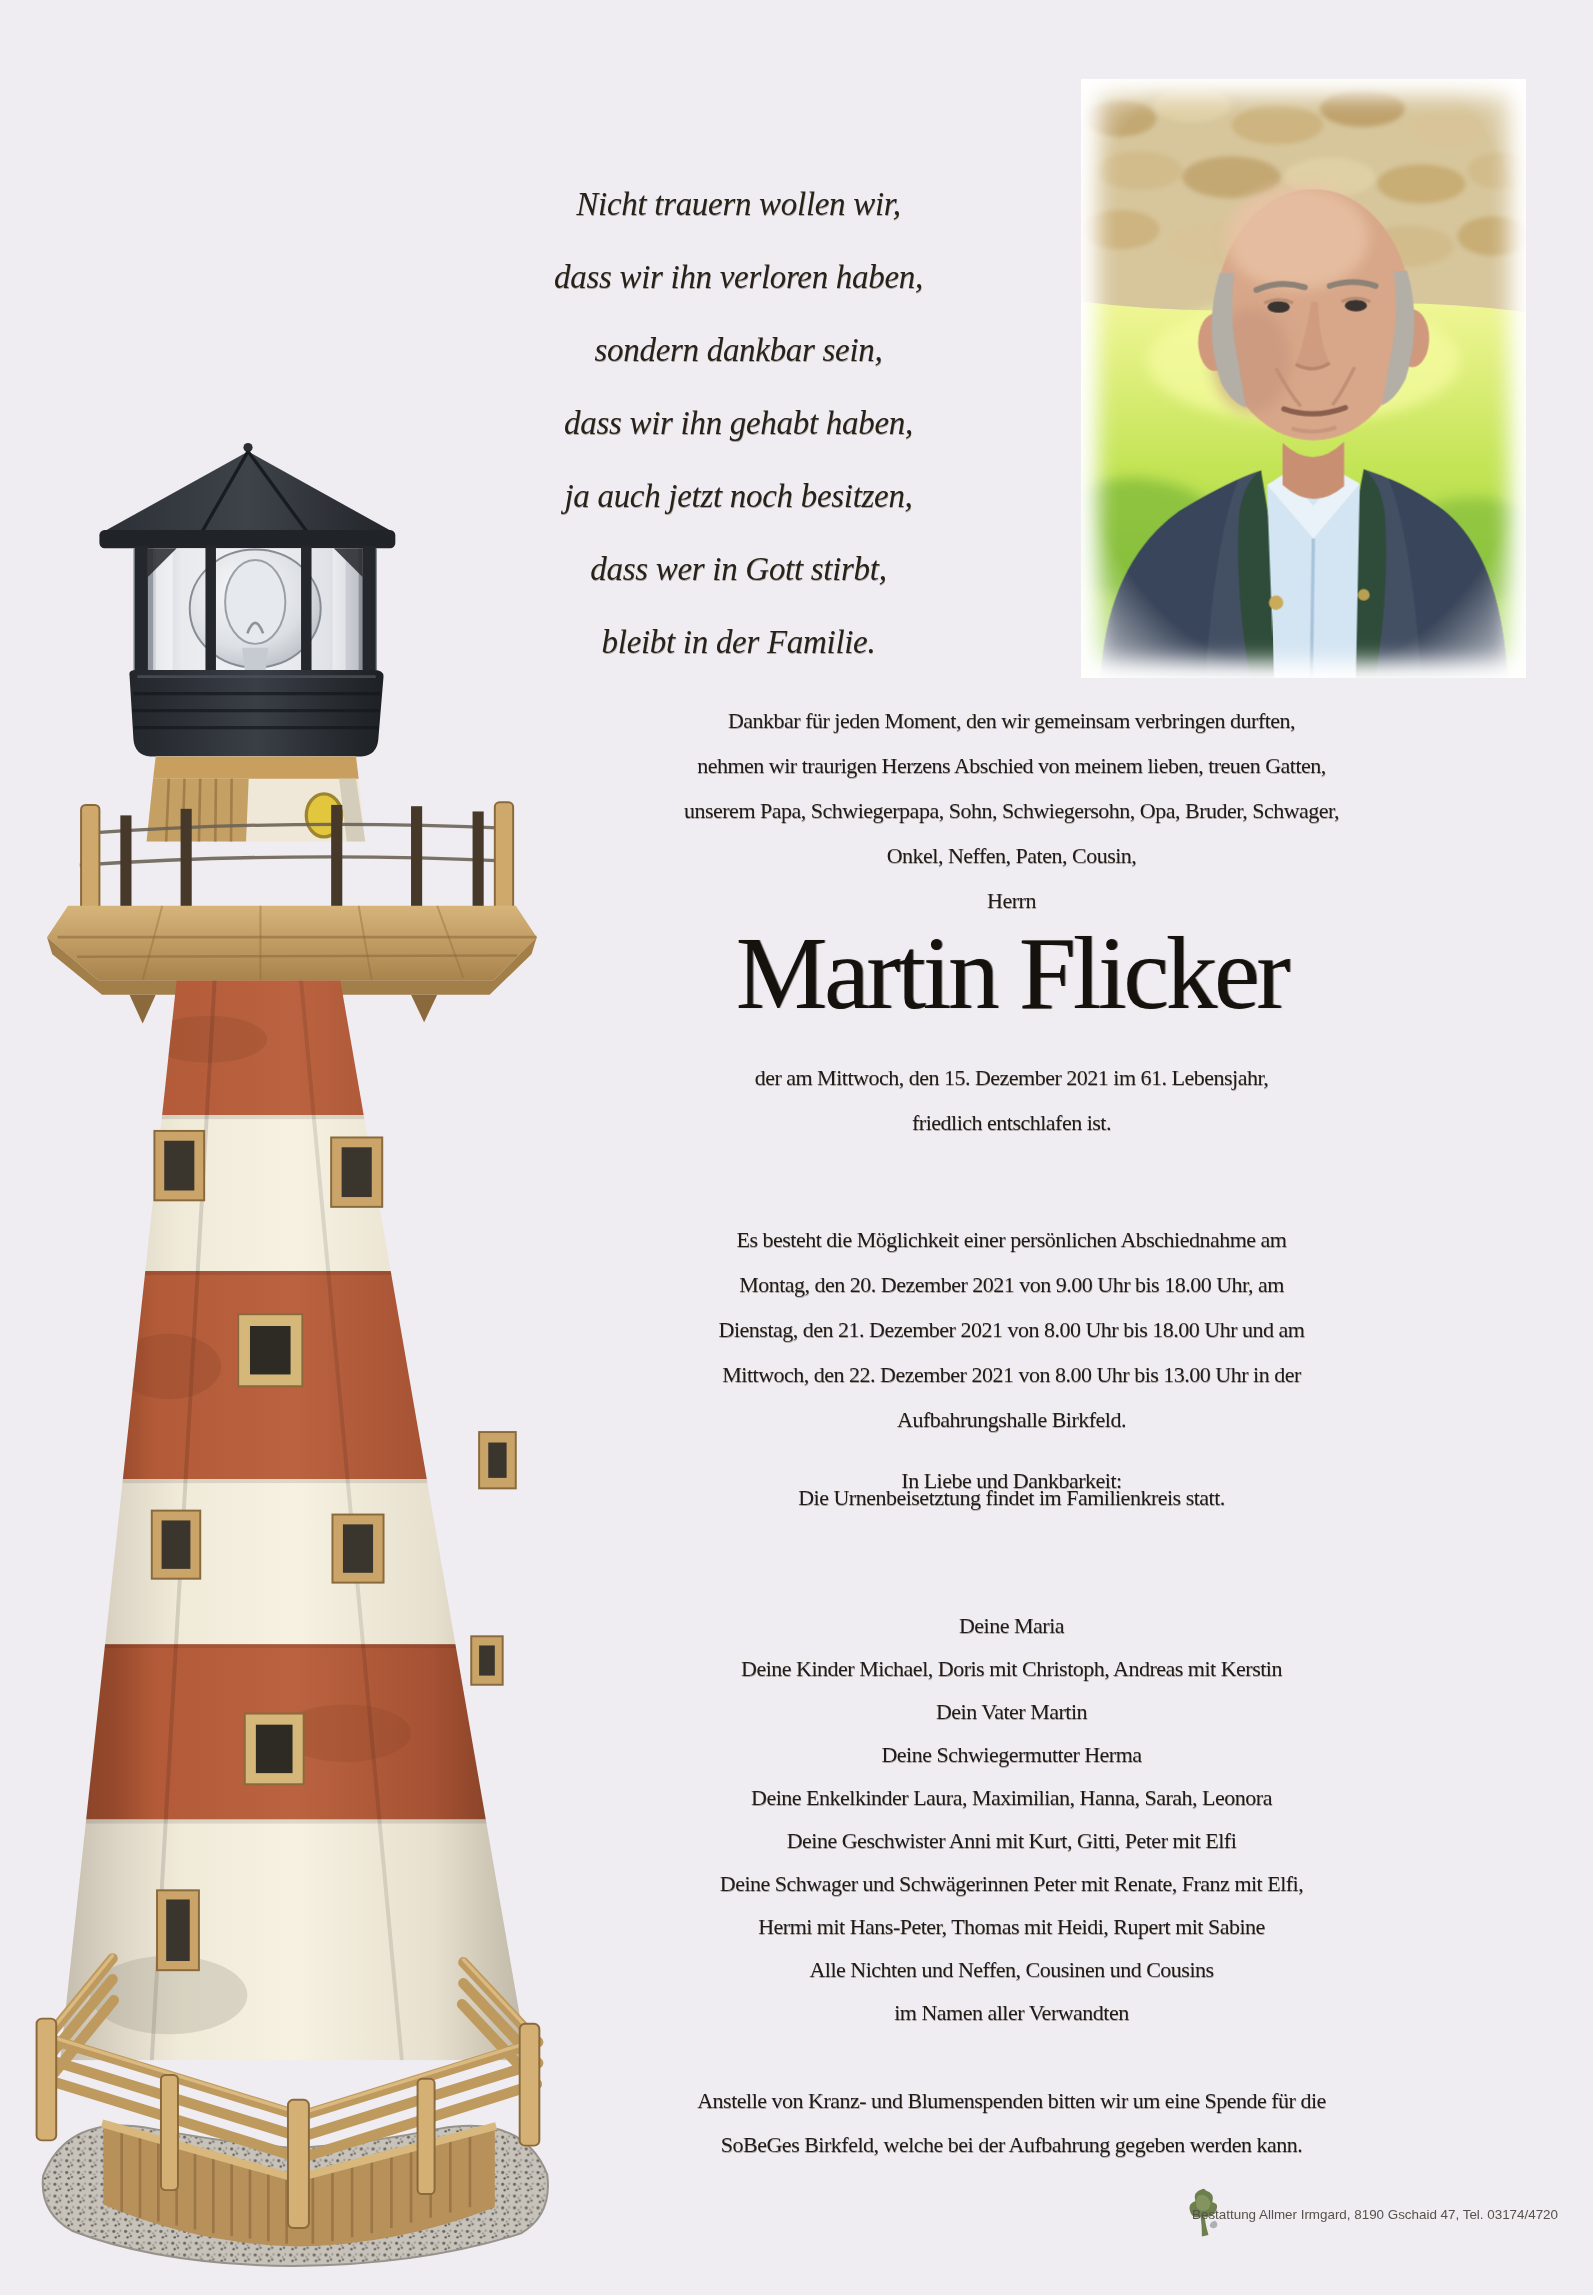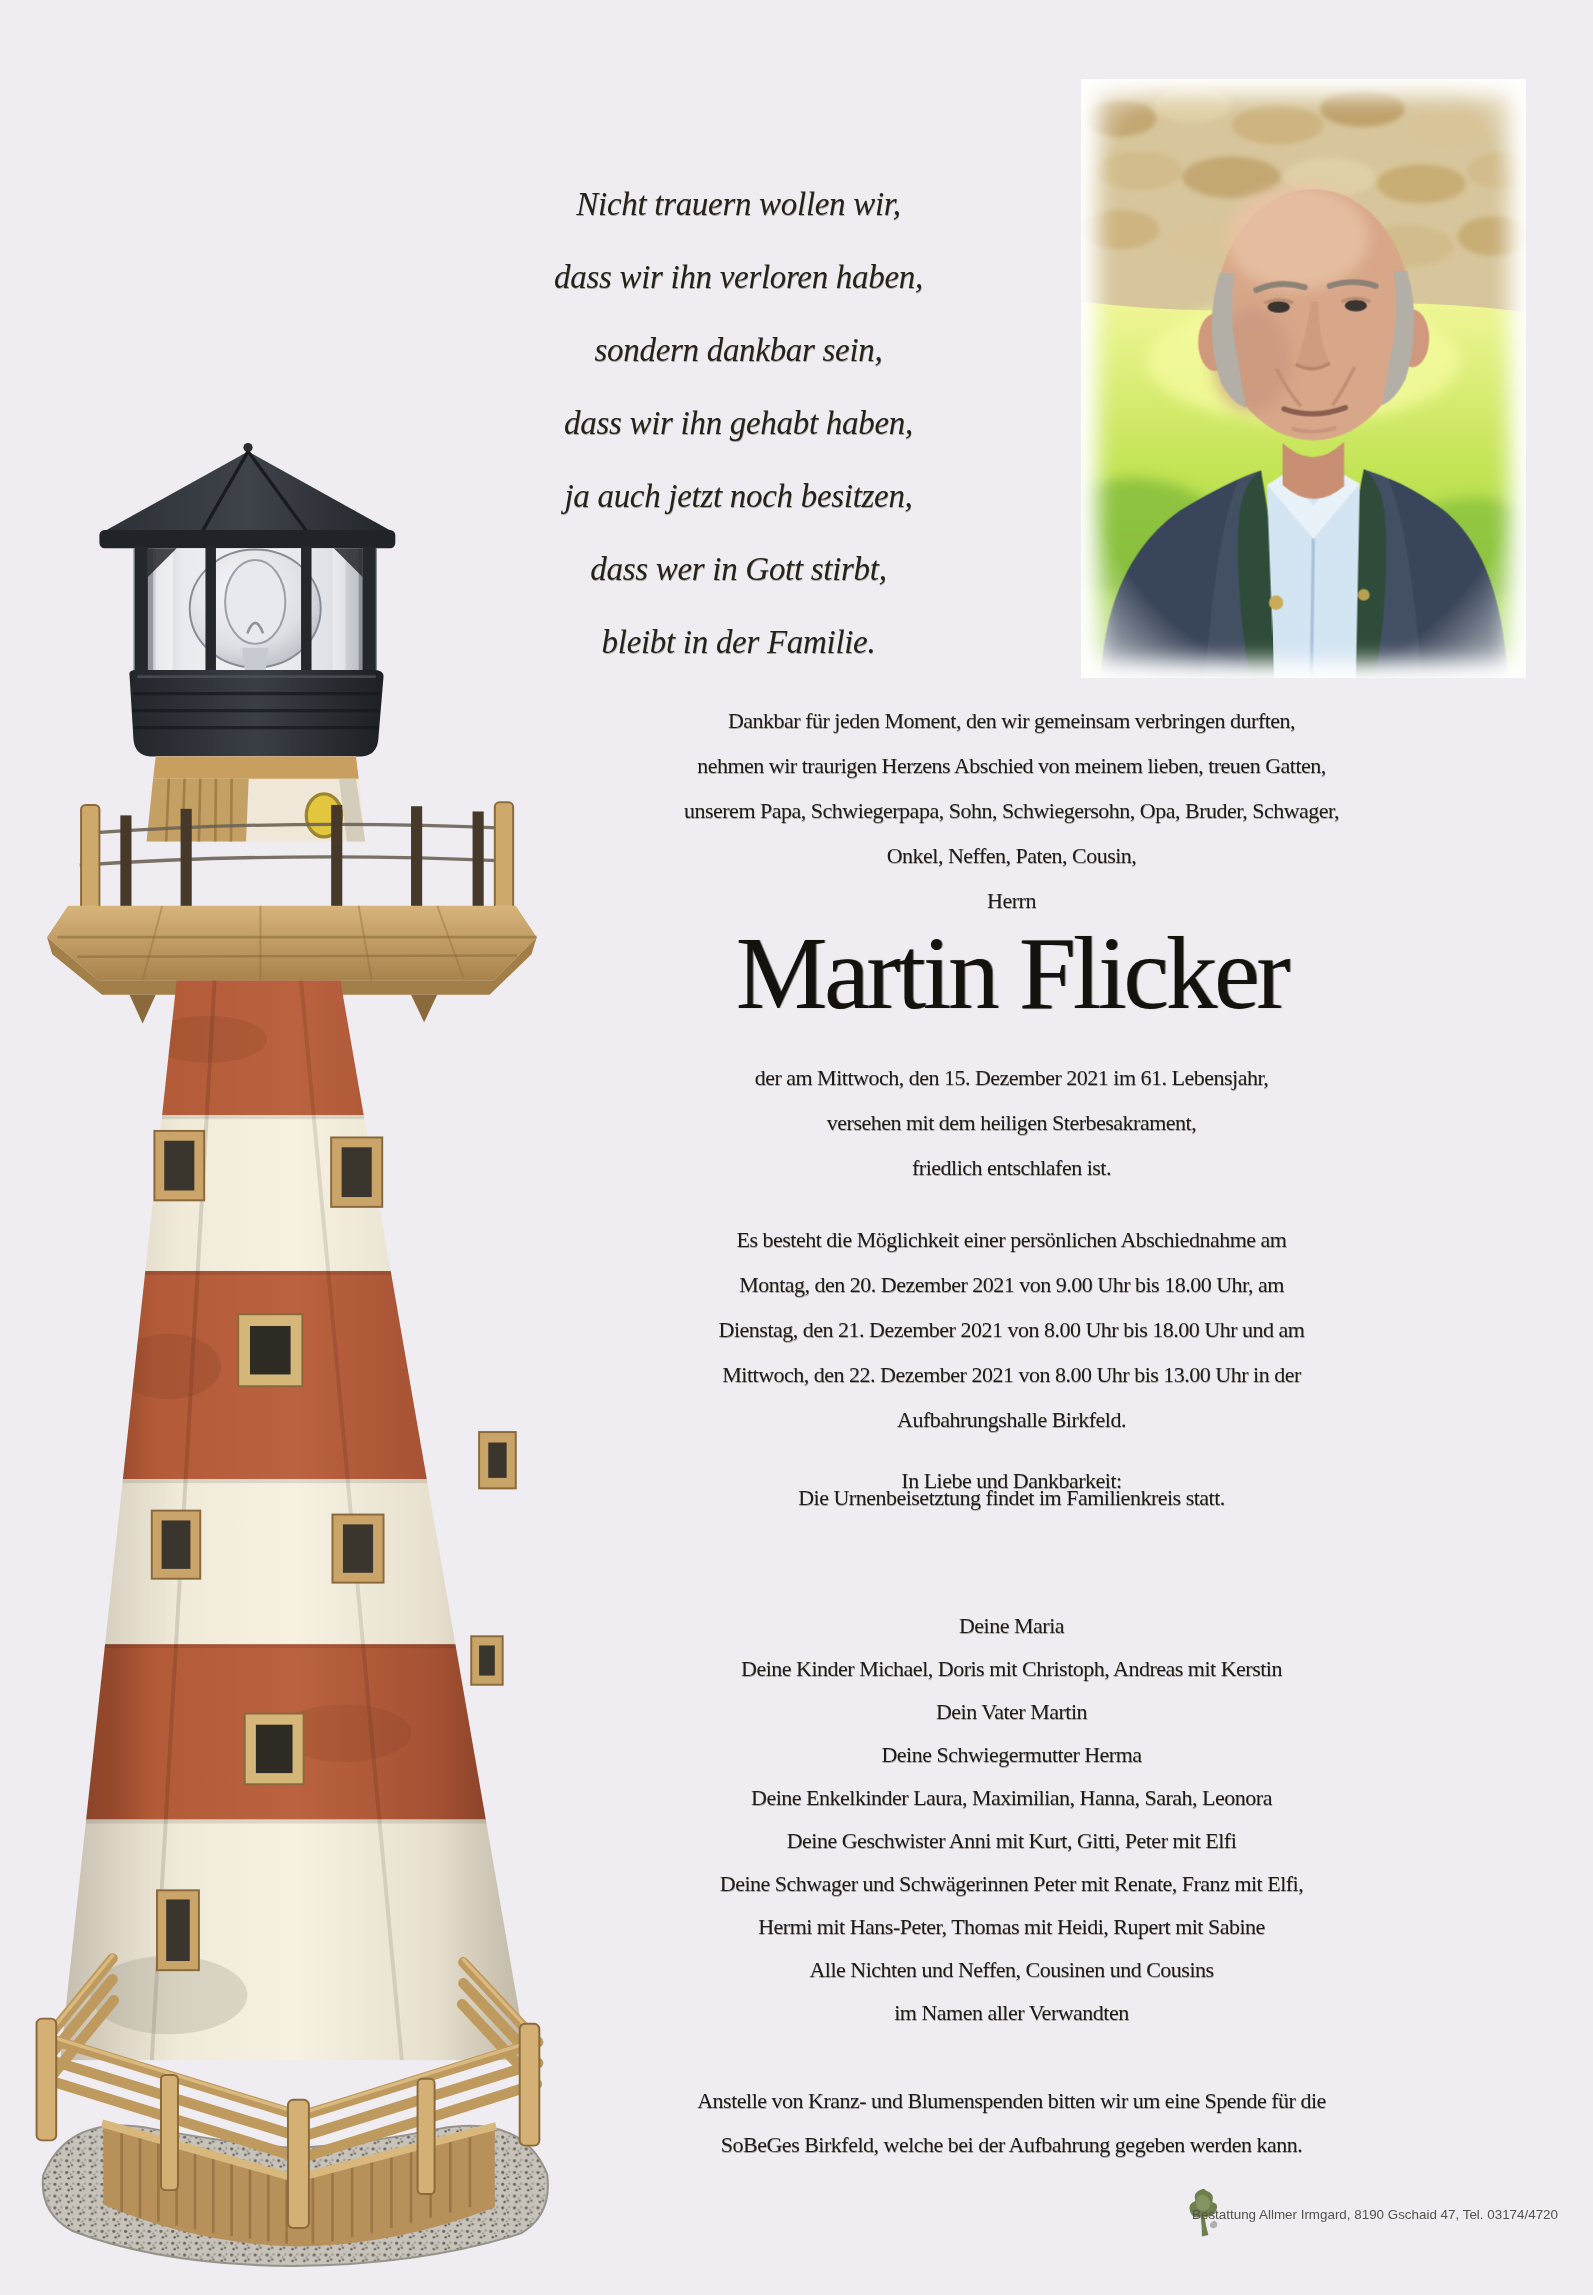--- a/index.html
+++ b/index.html
@@ -348,21 +348,20 @@
     <div class="tl">nehmen wir traurigen Herzens Abschied von meinem lieben, treuen Gatten,</div>
     <div class="tl">unserem Papa, Schwiegerpapa, Sohn, Schwiegersohn, Opa, Bruder, Schwager,</div>
     <div class="tl">Onkel, Neffen, Paten, Cousin,</div>
     <div class="tl">Herrn</div>
   </div>
 
   <h1 class="name">Martin Flicker</h1>
 
   <div class="serif-block death">
     <div class="tl">der am Mittwoch, den 15. Dezember 2021 im 61. Lebensjahr,</div>
-    <div class="tl">versehen mit dem heiligen Sterbesakrament,</div>
     <div class="tl">friedlich entschlafen ist.</div>
   </div>
 
   <div class="serif-block viewing">
     <div class="tl">Es besteht die Möglichkeit einer persönlichen Abschiednahme am</div>
     <div class="tl">Montag, den 20. Dezember 2021 von 9.00 Uhr bis 18.00 Uhr, am</div>
     <div class="tl">Dienstag, den 21. Dezember 2021 von 8.00 Uhr bis 18.00 Uhr und am</div>
     <div class="tl">Mittwoch, den 22. Dezember 2021 von 8.00 Uhr bis 13.00 Uhr in der</div>
     <div class="tl">Aufbahrungshalle Birkfeld.</div>
   </div>

